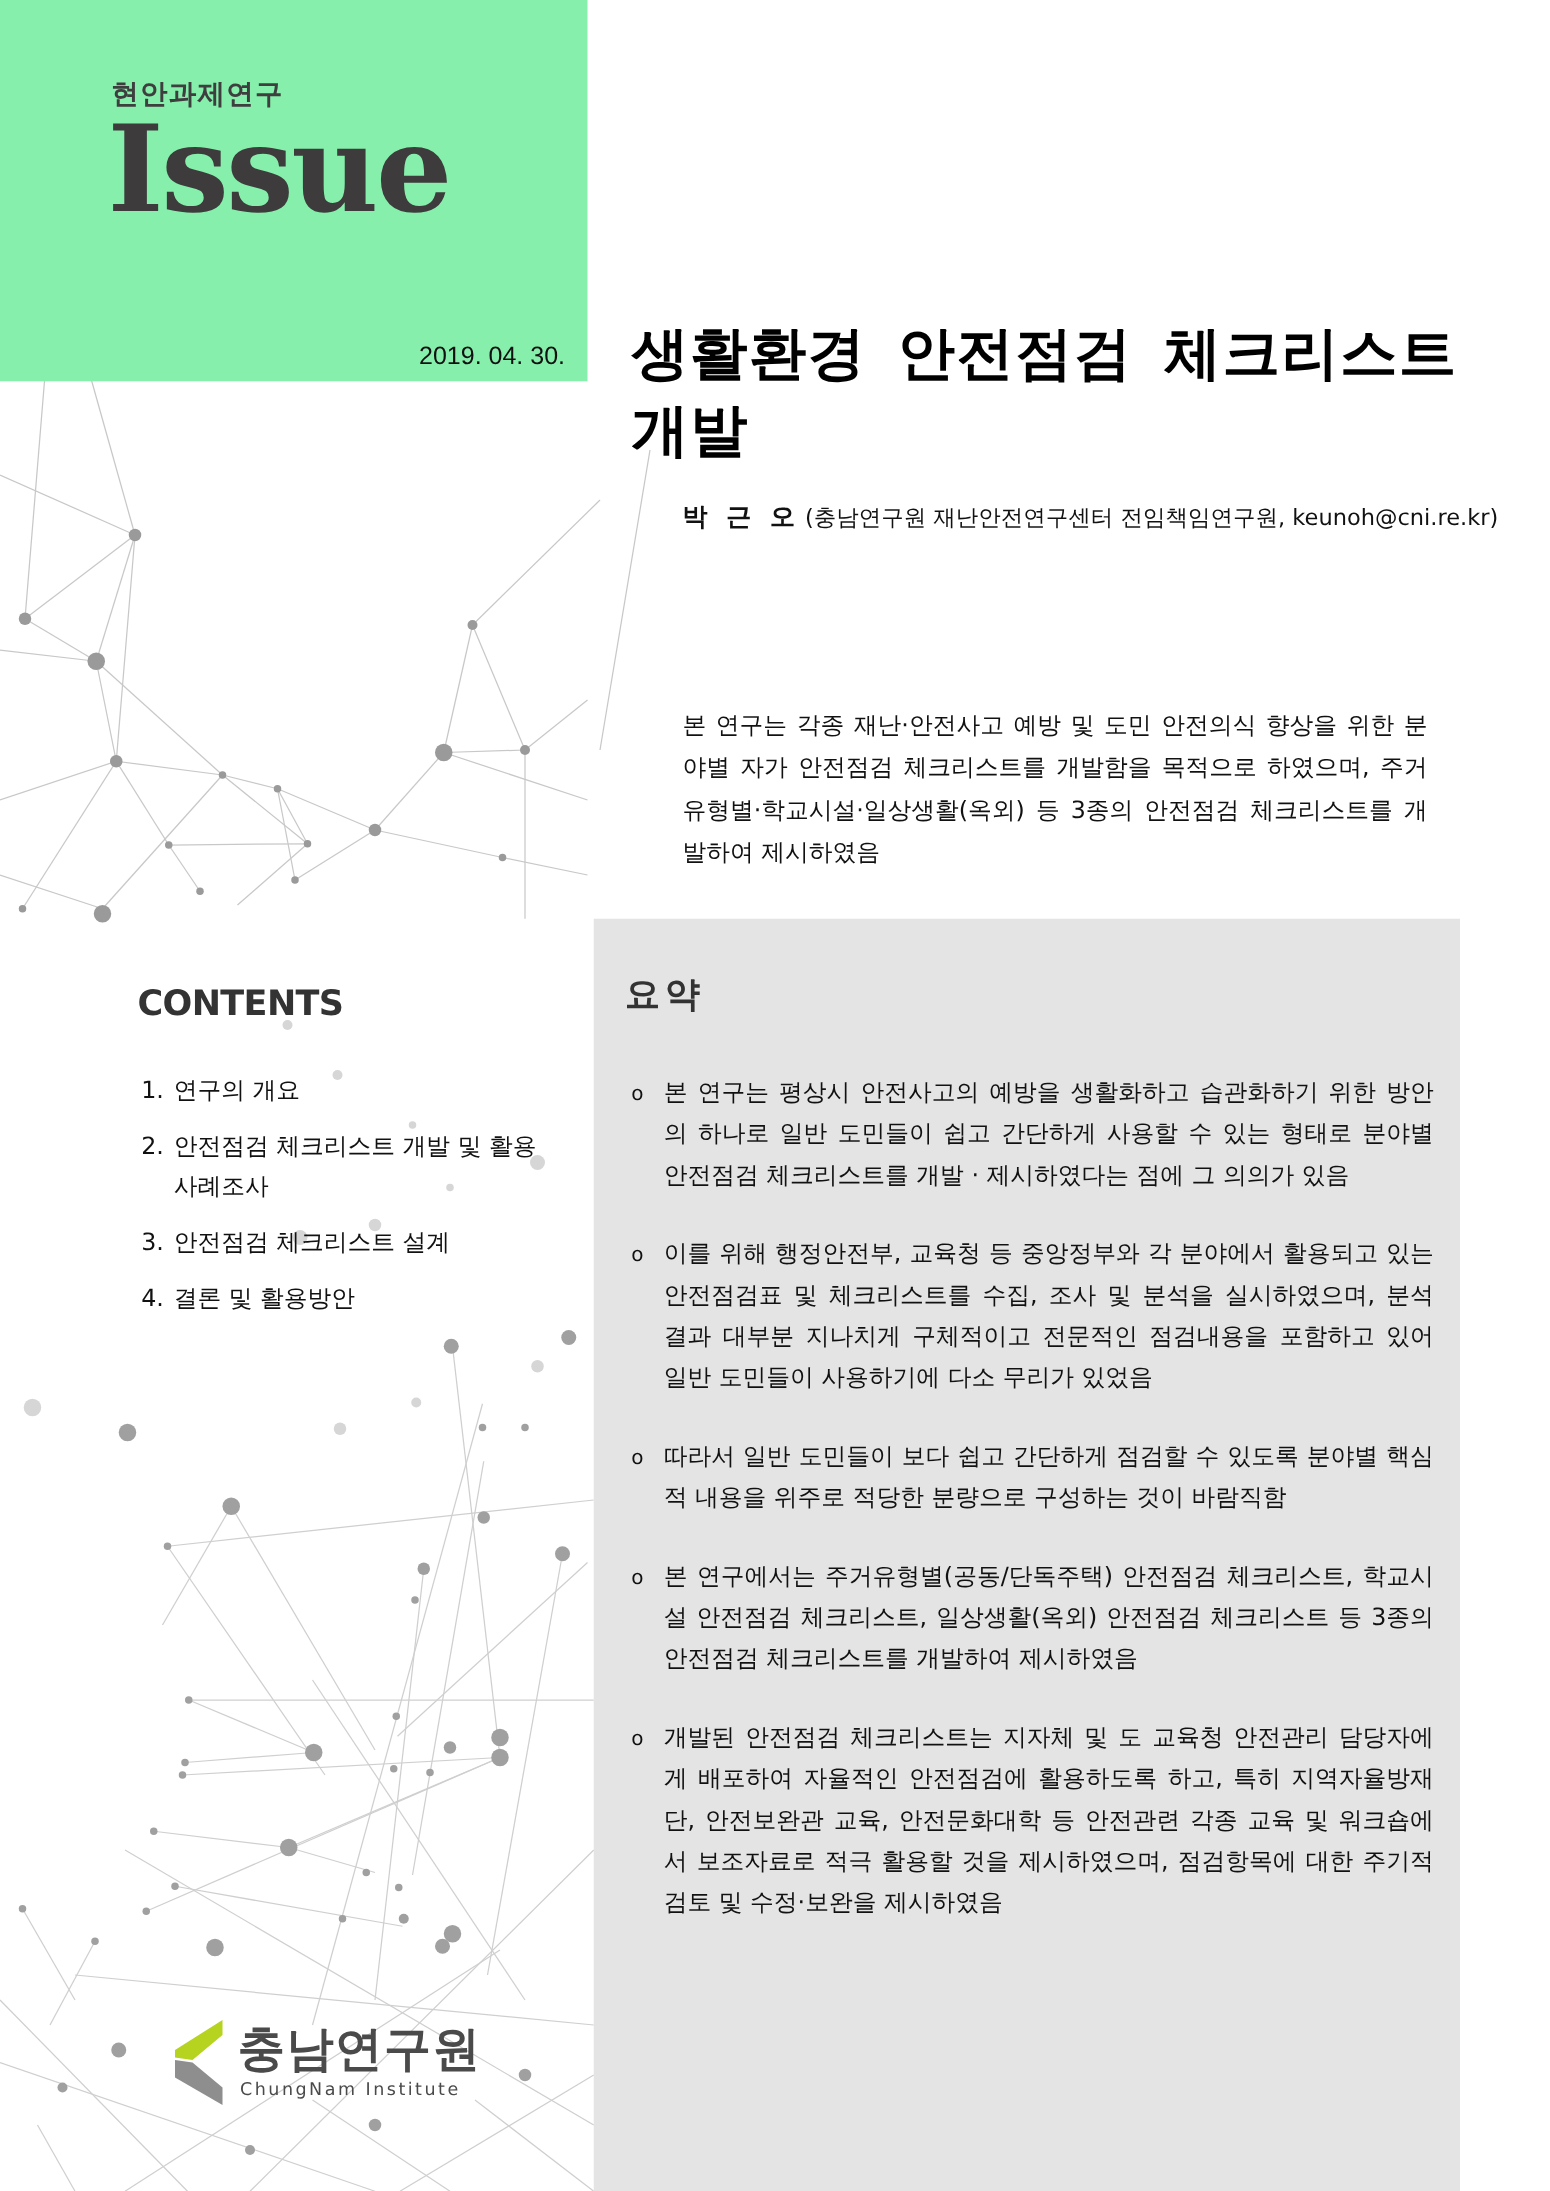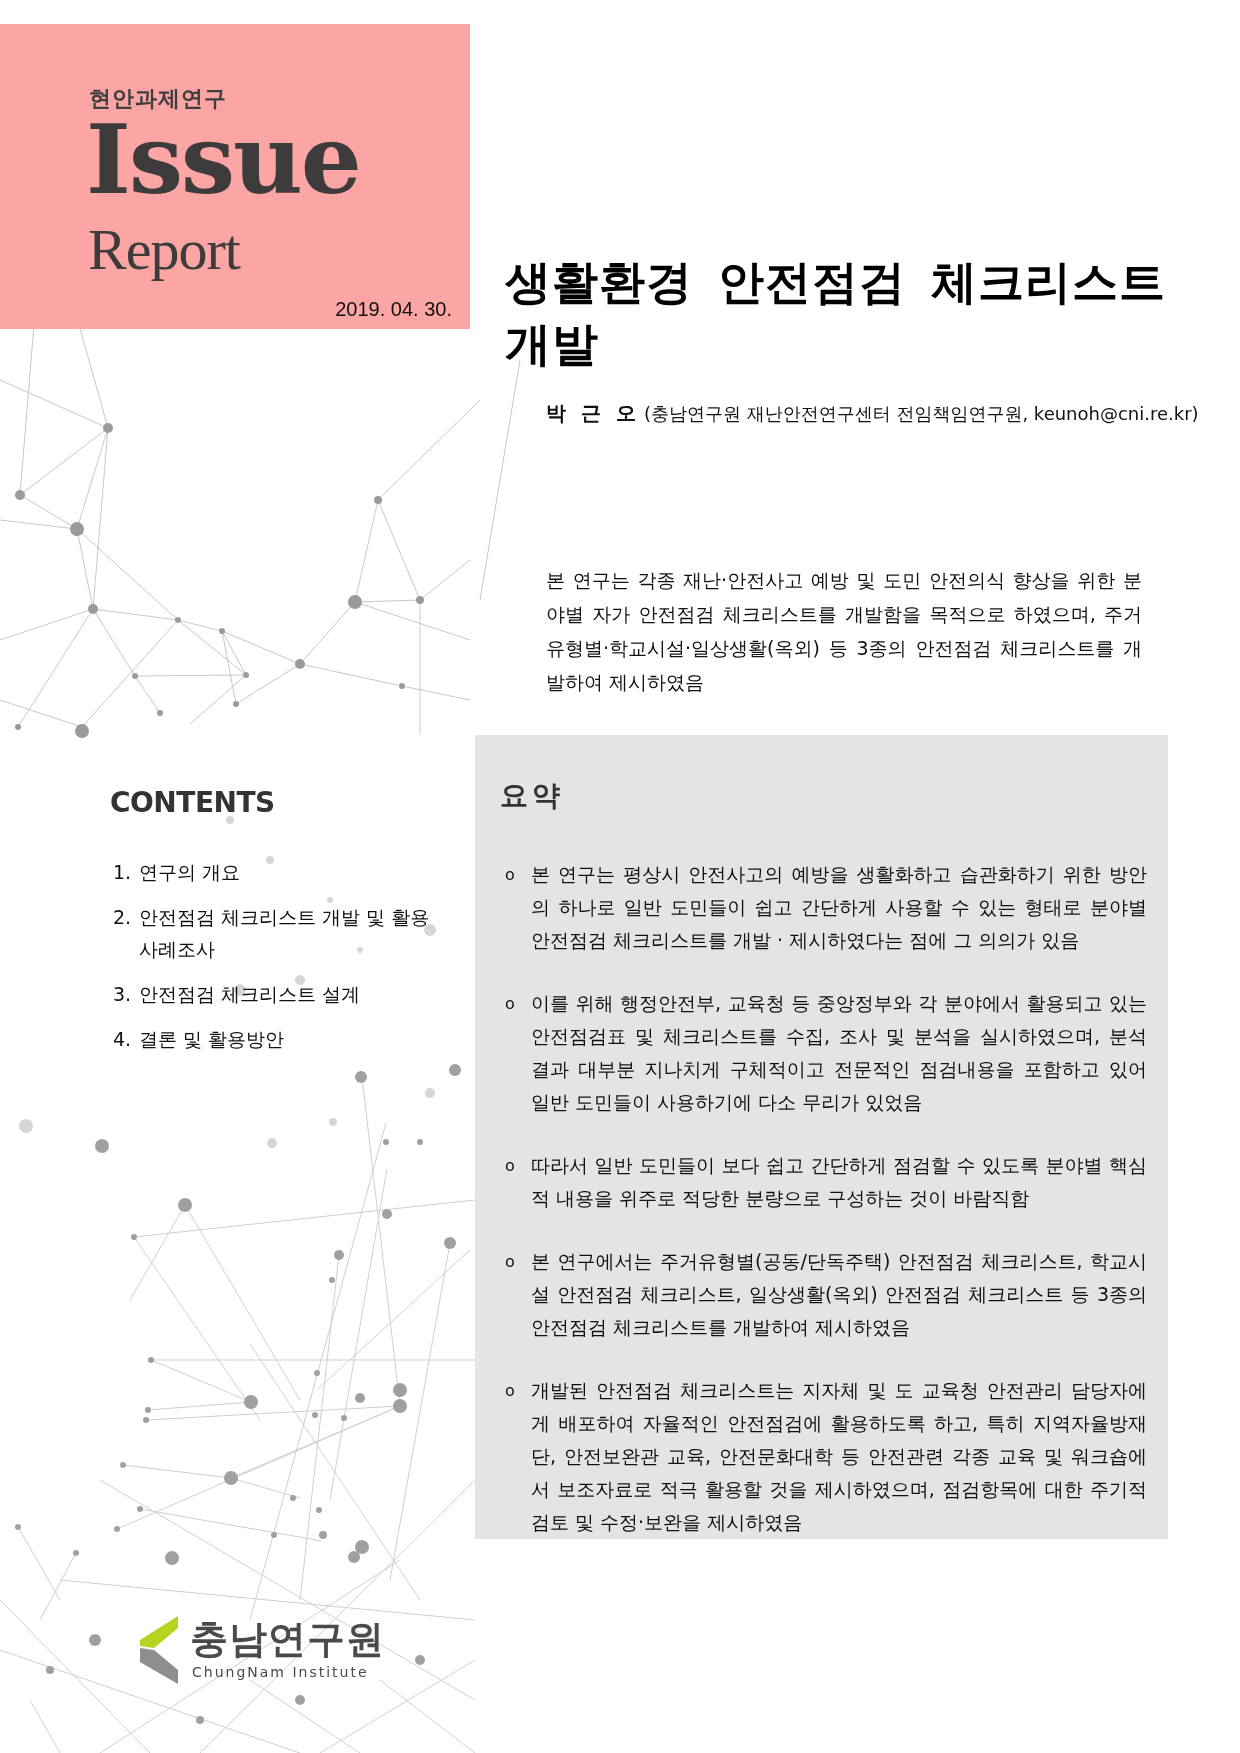--- a/index.html
+++ b/index.html
@@ -5,21 +5,21 @@
   html, body { margin: 0; padding: 0; }
   body {
     width: 1240px; height: 1753px; position: relative; overflow: hidden;
     background: #ffffff;
     font-family: "DejaVu Sans", "Liberation Sans", sans-serif;
     color: #111;
   }
   .bg-net { position: absolute; left: 0; top: 0; width: 1240px; height: 1753px; z-index: 0; }
   .green-block {
     position: absolute; left: 0; top: 0; width: 470px; height: 305px;
-    background: #fca5a5; z-index: 2; margin-top: 24px;
+    background: #86efac; z-index: 2;
   }
   .series-label {
     position: absolute; left: 89px; top: 60px; font-size: 22px; font-weight: bold;
     color: #3e3e3e; letter-spacing: 1px;
   }
   .issue-word {
     position: absolute; left: 86px; top: 88px; font-family: "DejaVu Serif", "Liberation Serif", serif;
     font-size: 96px; font-weight: bold; color: #3d3b3b; letter-spacing: -2px; line-height: 1;
   }
   .report-word {
@@ -49,21 +49,21 @@
     color: #333; z-index: 3; letter-spacing: -0.5px;
   }
   .toc {
     position: absolute; left: 113px; top: 856px; width: 340px; z-index: 3;
     list-style: none; margin: 0; padding: 0;
   }
   .toc li { display: flex; font-size: 19px; line-height: 32px; margin-bottom: 13px; color: #111; }
   .toc .num { width: 26px; flex: none; }
   .toc .txt { flex: 1; }
   .summary-panel {
-    position: absolute; left: 475px; top: 735px; width: 693px; height: 804px;
+    position: absolute; left: 475px; top: 735px; width: 693px; height: 1018px;
     background: #e4e4e4; z-index: 3;
   }
   .summary-title {
     position: absolute; left: 25px; top: 42px; font-size: 28px; font-weight: bold; color: #333;
     letter-spacing: 4px;
   }
   .summary-list { position: absolute; left: 30px; top: 123px; width: 642px; margin: 0; padding: 0; list-style: none; }
   .summary-list li { display: flex; font-size: 19px; line-height: 33px; margin-bottom: 30px; }
   .summary-list .bullet { width: 26px; flex: none; font-size: 16px; line-height: 33px; }
   .summary-list .btxt { flex: 1; text-align: justify; }
@@ -227,21 +227,20 @@
     <circle cx="240" cy="990" r="6"></circle>
     <circle cx="300" cy="980" r="5"></circle>
     <circle cx="360" cy="950" r="3"></circle>
     <circle cx="430" cy="930" r="6"></circle>
   </g>
 </svg>
 
 <div class="green-block">
   <div class="series-label">현안과제연구</div>
   <div class="issue-word">Issue</div>
-  <div class="report-word">Report</div>
   <div class="issue-date">2019. 04. 30.</div>
 </div>
 
 <h1 class="title" style="margin:1px;">생활환경 안전점검 체크리스트 개발</h1>
 
 <div class="author">
   <span class="name">박 근 오</span><span>(충남연구원 재난안전연구센터 전임책임연구원, keunoh@cni.re.kr)</span>
 </div>
 
 <p class="intro" style="margin:0;">본 연구는 각종 재난·안전사고 예방 및 도민 안전의식 향상을 위한 분야별 자가 안전점검 체크리스트를 개발함을 목적으로 하였으며, 주거유형별·학교시설·일상생활(옥외) 등 3종의 안전점검 체크리스트를 개발하여 제시하였음</p>

